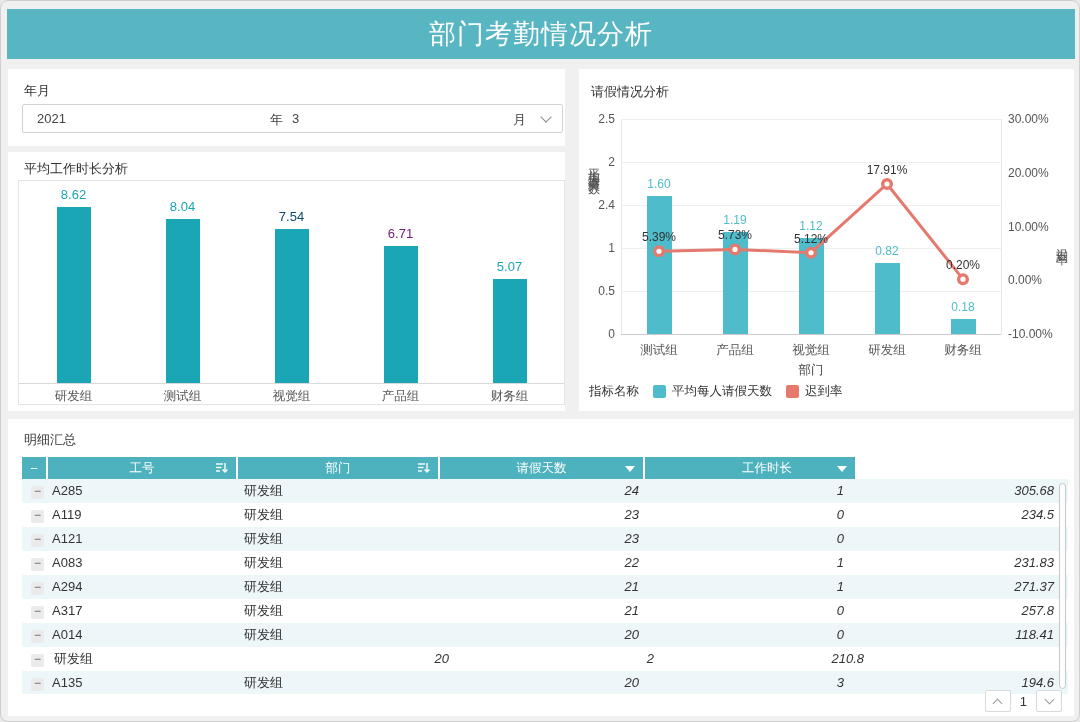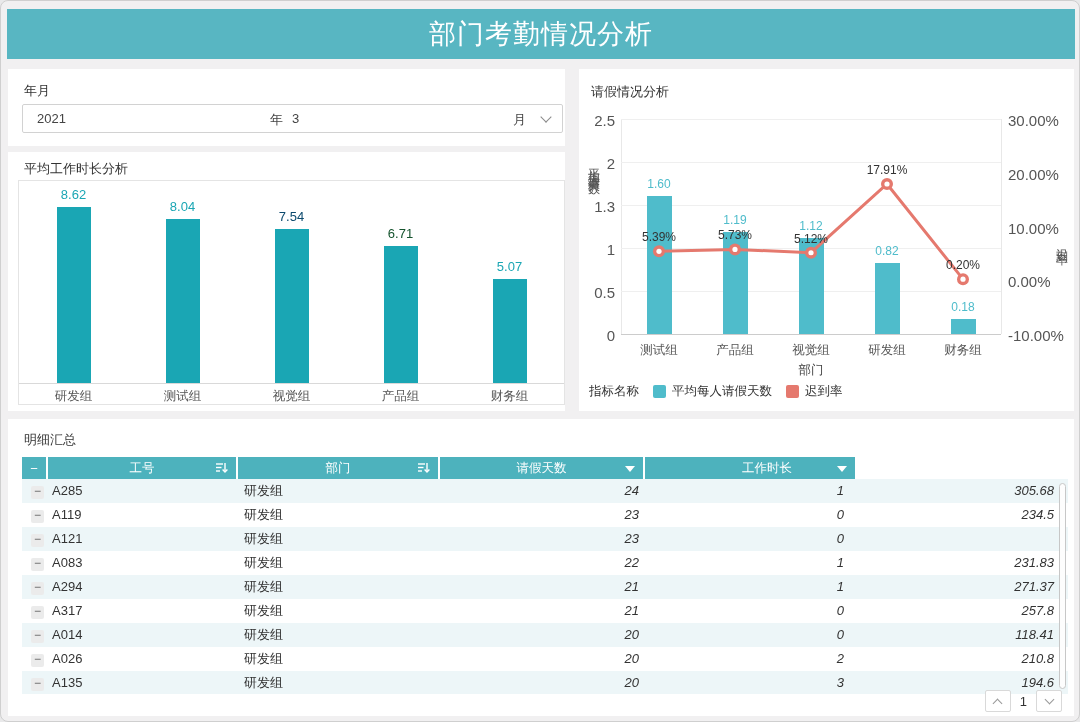--- a/index.html
+++ b/index.html
@@ -25,21 +25,21 @@
   .chev {
     display:inline-block; width:8px; height:8px;
     border-right:1.5px solid #8a8a8a; border-bottom:1.5px solid #8a8a8a;
     transform:rotate(45deg);
   }
   
   .chart-box { position:absolute; border:1px solid #e4e4e4; background:#fff; }
   .bar { position:absolute; }
   .bar-label { position:absolute; font-size:13px; text-align:center; }
   .cat-label { position:absolute; font-size:12.5px; color:#555; text-align:center; }
-  .tick-label { position:absolute; font-size:15px; color:#555; }
+  .tick-label { position:absolute; font-size:12px; color:#555; }
   .gridline { position:absolute; height:1px; background:#efefef; }
   .vaxis-title { position:absolute; writing-mode:vertical-rl; font-size:12px; color:#555; letter-spacing:2px; }
   .pct-label { position:absolute; font-size:12px; color:#333; text-align:center; white-space:nowrap; }
   .legend-row { position:absolute; display:flex; align-items:center; font-size:12.5px; color:#333; }
   .swatch { display:inline-block; width:13px; height:13px; border-radius:2px; margin:0 6px 0 14px; }
   
   .tbl { position:absolute; overflow:hidden; }
   .tbl-header { display:flex; }
   .th {
     height:22px; color:#fff; font-size:12.5px; display:flex; align-items:center;
@@ -93,38 +93,38 @@
         <div class="bar" style="left: 37.5px; top: 26px; width: 34px; height: 176px; background: rgb(26, 166, 180);"></div>
         <div class="bar-label" style="left: 24.5px; top: 6px; width: 60px; color: rgb(26, 166, 180);">8.62</div>
         <div class="cat-label" style="left: 14.5px; top: 207px; width: 80px;">研发组</div>
         <div class="bar" style="left: 146.5px; top: 37.8422px; width: 34px; height: 164.158px; background: rgb(26, 166, 180);"></div>
         <div class="bar-label" style="left: 133.5px; top: 17.8422px; width: 60px; color: rgb(26, 166, 180);">8.04</div>
         <div class="cat-label" style="left: 123.5px; top: 207px; width: 80px;">测试组</div>
         <div class="bar" style="left: 255.5px; top: 48.051px; width: 34px; height: 153.949px; background: rgb(26, 166, 180);"></div>
         <div class="bar-label" style="left: 242.5px; top: 28.051px; width: 60px; color: #0c4a6e;">7.54</div>
         <div class="cat-label" style="left: 232.5px; top: 207px; width: 80px;">视觉组</div>
         <div class="bar" style="left: 364.5px; top: 64.9977px; width: 34px; height: 137.002px; background: rgb(26, 166, 180);"></div>
-        <div class="bar-label" style="left: 351.5px; top: 44.9977px; width: 60px; color: #14532d;">6.71</div>
+        <div class="bar-label" style="left: 351.5px; top: 44.9977px; width: 60px; color: #701a75;">6.71</div>
         <div class="cat-label" style="left: 341.5px; top: 207px; width: 80px;">产品组</div>
         <div class="bar" style="left: 473.5px; top: 98.4826px; width: 34px; height: 103.517px; background: rgb(26, 166, 180);"></div>
         <div class="bar-label" style="left: 460.5px; top: 78.4826px; width: 60px; color: rgb(26, 166, 180);">5.07</div>
         <div class="cat-label" style="left: 450.5px; top: 207px; width: 80px;">财务组</div>
       </div>
   </div>
 
   <div class="card" id="chart-right-panel" style="left:578px;top:68px;width:495px;height:342px;">
     <div class="section-title" style="left:12px;top:14px;">请假情况分析</div>
   <div style="position: absolute; left: 42px; top: 50px; width: 1px; height: 215px; background: rgb(232, 232, 232);"></div>
       <div style="position: absolute; left: 422px; top: 50px; width: 1px; height: 215px; background: rgb(232, 232, 232);"></div>
       <div class="gridline" style="left: 42px; top: 50px; width: 380px;"></div>
       <div class="tick-label" style="left: 6px; top: 43px; width: 30px; text-align: right;">2.5</div>
       <div class="gridline" style="left: 42px; top: 93px; width: 380px;"></div>
       <div class="tick-label" style="left: 6px; top: 86px; width: 30px; text-align: right;">2</div>
       <div class="gridline" style="left: 42px; top: 136px; width: 380px;"></div>
-      <div class="tick-label" style="left: 6px; top: 129px; width: 30px; text-align: right;">1.3</div>
+      <div class="tick-label" style="left: 6px; top: 129px; width: 30px; text-align: right;">2.4</div>
       <div class="gridline" style="left: 42px; top: 179px; width: 380px;"></div>
       <div class="tick-label" style="left: 6px; top: 172px; width: 30px; text-align: right;">1</div>
       <div class="gridline" style="left: 42px; top: 222px; width: 380px;"></div>
       <div class="tick-label" style="left: 6px; top: 215px; width: 30px; text-align: right;">0.5</div>
       <div class="tick-label" style="left: 6px; top: 258px; width: 30px; text-align: right;">0</div>
       <div style="position: absolute; left: 42px; top: 265px; width: 380px; height: 1px; background: rgb(204, 204, 204);"></div>
       <div class="tick-label" style="left: 429px; top: 43px; width: 56px;">30.00%</div>
       <div class="tick-label" style="left: 429px; top: 96.75px; width: 56px;">20.00%</div>
       <div class="tick-label" style="left: 429px; top: 150.5px; width: 56px;">10.00%</div>
       <div class="tick-label" style="left: 429px; top: 204.25px; width: 56px;">0.00%</div>
@@ -264,21 +264,20 @@
         <div class="tr" style="background: rgb(237, 246, 248);">
           <div class="td" style="width: 26px;"><span class="minus-box">−</span></div>
           <div class="td" style="width: 190px; padding-left: 4px;">A014</div>
           <div class="td" style="width: 202px; padding-left: 6px;">研发组</div>
           <div class="td num" style="width: 213px;">20</div>
           <div class="td num" style="width: 205px;">0</div>
           <div class="td num" style="width: 210px;">118.41</div>
         </div>
         <div class="tr" style="background: rgb(255, 255, 255);">
           <div class="td" style="width: 26px;"><span class="minus-box">−</span></div>
-          <div class="td" style="width: 190px; padding-left: 4px;">A026</div>
           <div class="td" style="width: 202px; padding-left: 6px;">研发组</div>
           <div class="td num" style="width: 213px;">20</div>
           <div class="td num" style="width: 205px;">2</div>
           <div class="td num" style="width: 210px;">210.8</div>
         </div>
         <div class="tr" style="background: rgb(237, 246, 248);">
           <div class="td" style="width: 26px;"><span class="minus-box">−</span></div>
           <div class="td" style="width: 190px; padding-left: 4px;">A135</div>
           <div class="td" style="width: 202px; padding-left: 6px;">研发组</div>
           <div class="td num" style="width: 213px;">20</div>

